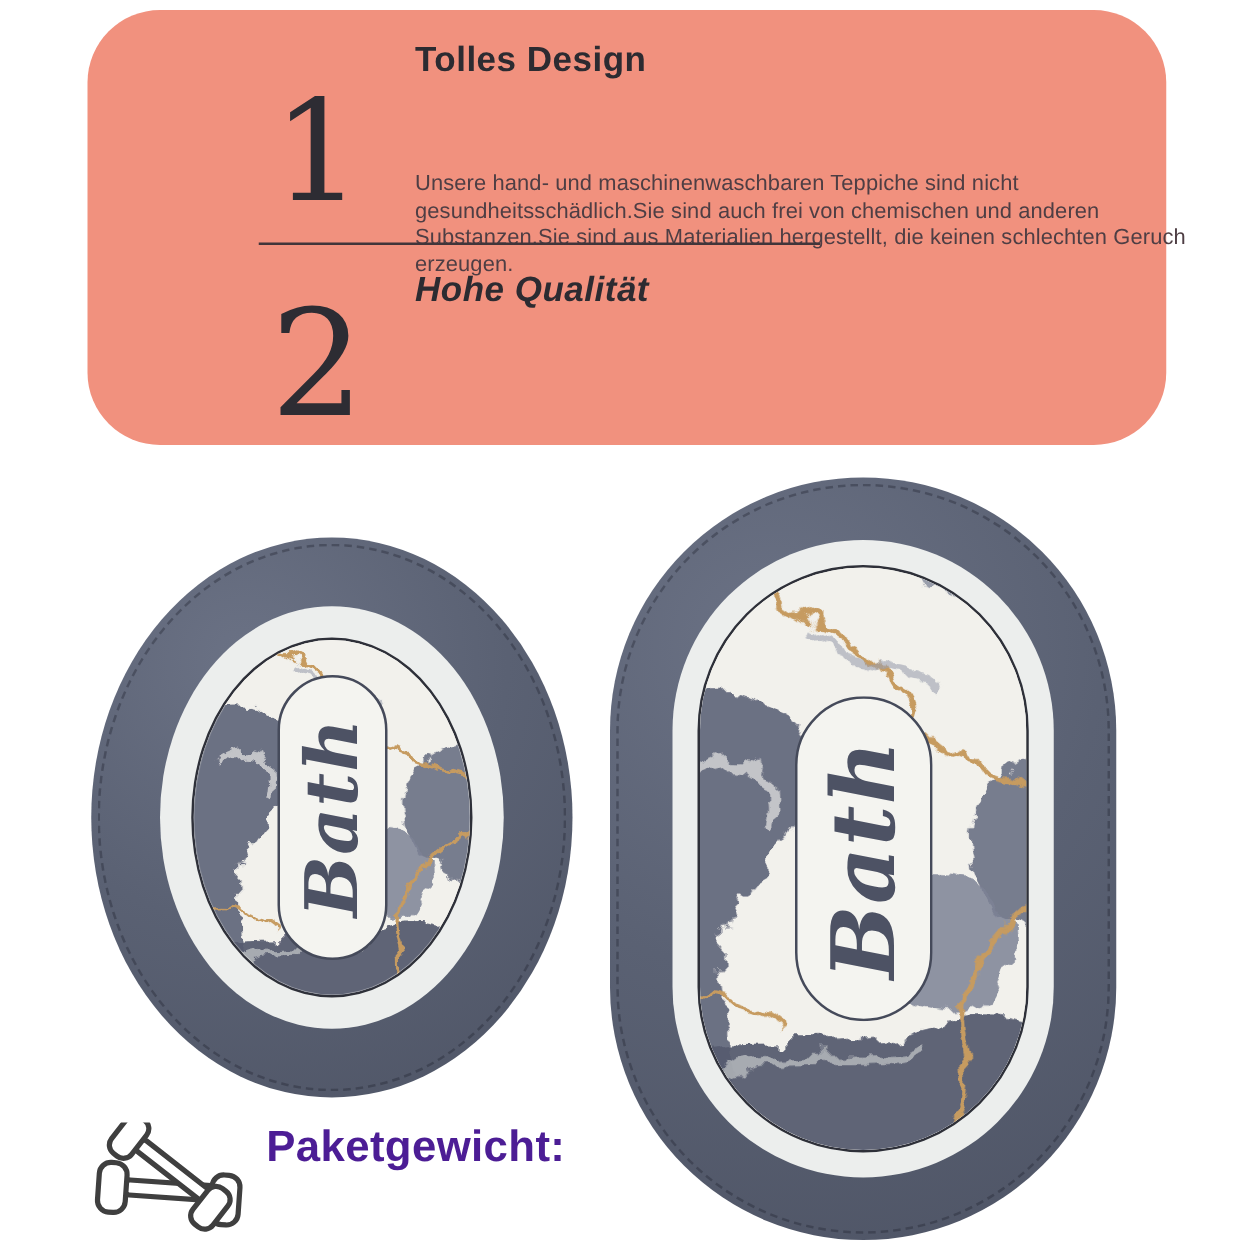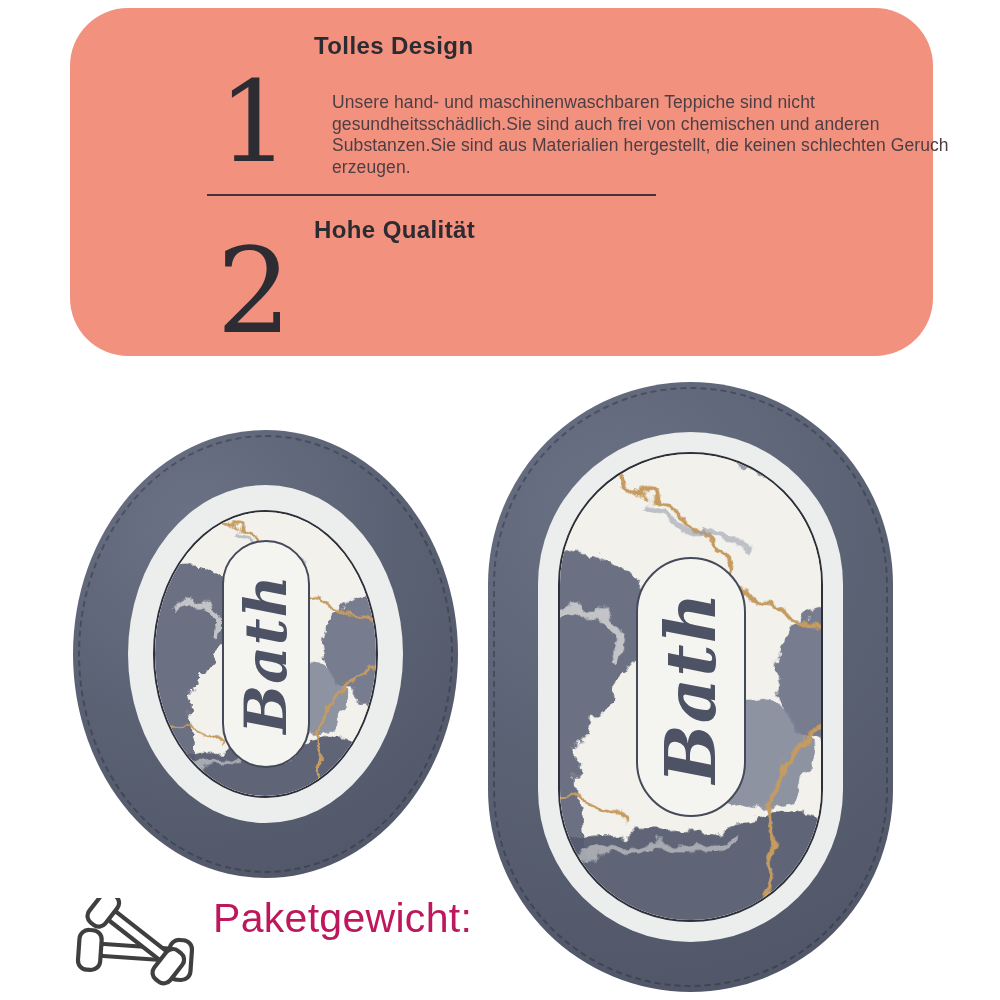--- a/index.html
+++ b/index.html
@@ -13,28 +13,28 @@
     background:#F1917E;border-radius:58px;
   }
   .big-num{
     position:absolute;left:138px;width:92px;text-align:center;
     font-family:"DejaVu Serif",serif;font-weight:normal;
     color:#2d2c33;line-height:1;
   }
   .num-1{top:58px;font-size:112px;}
   .num-2{top:224px;font-size:118px;}
   .sec-title{
-    position:absolute;left:244px;
-    font-size:24px;font-weight:bold;color:#2c2b31;letter-spacing:.4px;
+    position:absolute;left:262px;
+    font-size:28px;font-weight:bold;color:#2c2b31;letter-spacing:.4px;
   }
   .title-1{top:24px;}
-  .title-2{top:208px;}
+  .title-2{top:208px;font-style:italic;}
   .sec-body{
     position:absolute;left:262px;width:628px;
-    font-size:17.5px;line-height:21.5px;color:#4e3e44;letter-spacing:.1px;
+    font-size:17.5px;line-height:21.5px;color:#4e3e44;letter-spacing:.1px;margin-top:44px;
   }
   .body-1{top:84px;}
   .body-2{top:261px;}
   .divider{
     position:absolute;left:137px;top:186px;width:449px;height:2px;
     background:#41353a;
   }
   
   .mat{position:absolute;}
   .mat-outer{
@@ -69,21 +69,21 @@
     transform:rotate(-90deg);white-space:nowrap;
     font-family:"DejaVu Serif",serif;font-style:italic;font-weight:bold;
     color:#4d5264;letter-spacing:1px;
   }
   .mat-small .bath-text{font-size:58px;}
   .mat-large .bath-text{font-size:70px;}
   
   .footer-icon{position:absolute;left:75px;top:898px;width:122px;height:88px;}
   .footer-text{
     position:absolute;left:213px;top:899px;
-    font-size:41px;line-height:38px;font-weight:normal;color:#be185d;letter-spacing:.3px;
+    font-size:35px;line-height:38px;font-weight:bold;color:#4c1d95;letter-spacing:.3px;
   }
   .hidden-defs{position:absolute;width:0;height:0;overflow:hidden;}
 </style>
 </head>
 <body>
 
 <svg class="hidden-defs" aria-hidden="true">
   <defs>
     <filter id="rough" x="-25%" y="-25%" width="150%" height="150%">
       <feTurbulence type="fractalNoise" baseFrequency="0.028" numOctaves="4" seed="11" result="n"></feTurbulence>

